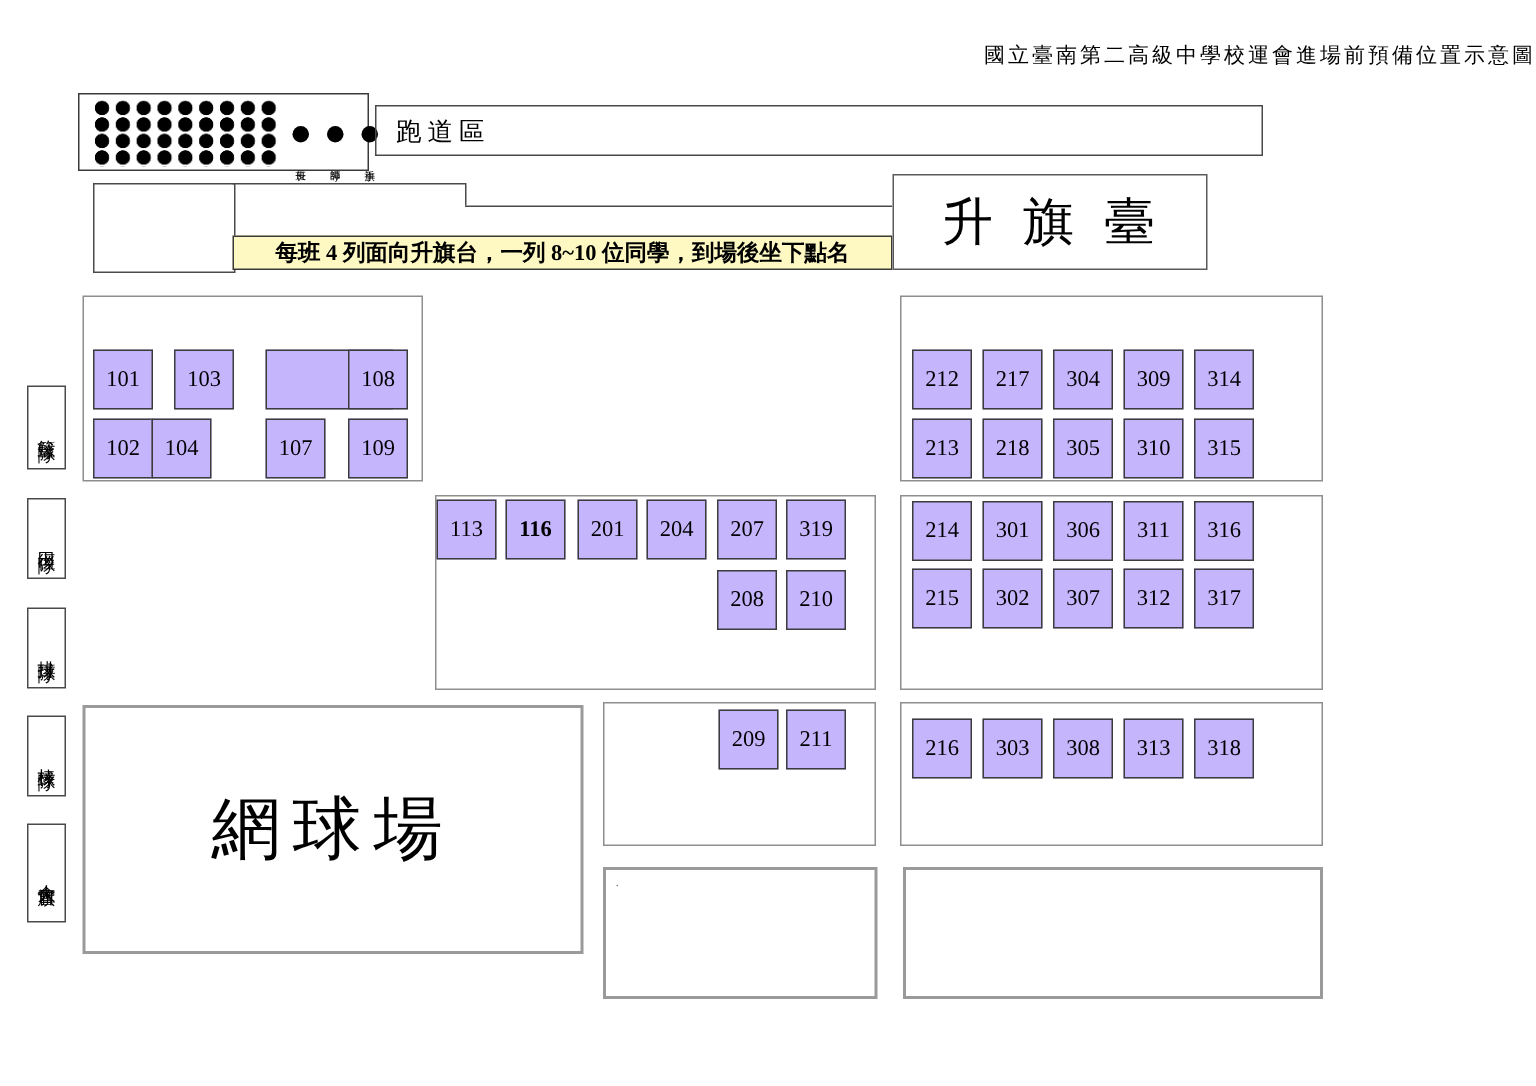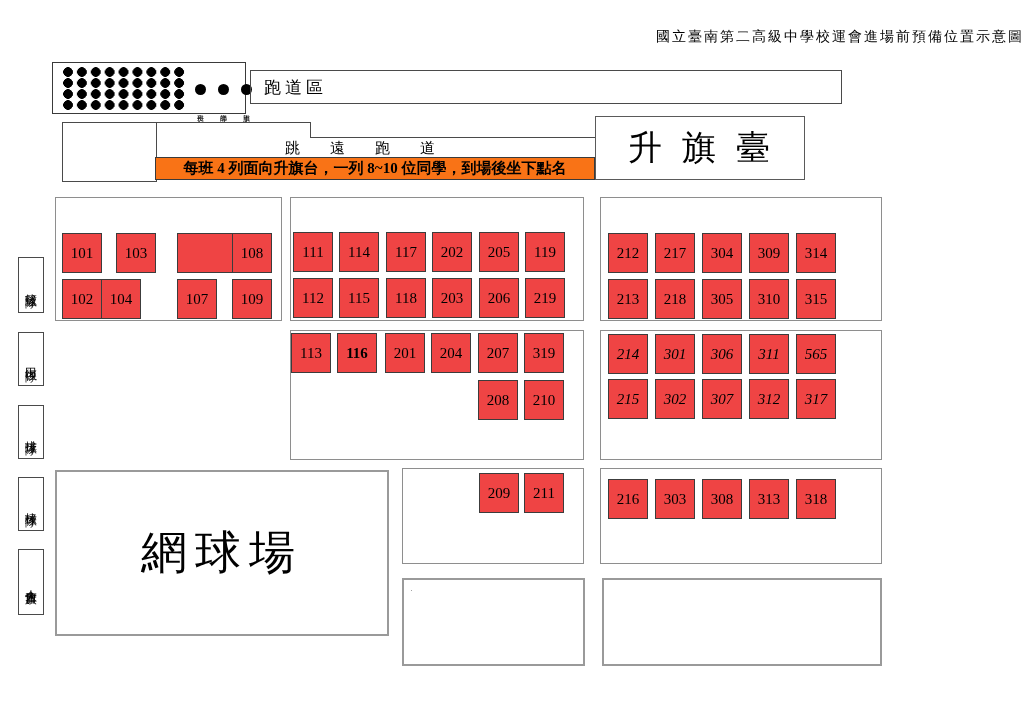--- a/index.html
+++ b/index.html
@@ -25,45 +25,45 @@
   
   .hline{border-top:1px solid #4a4a4a;height:0;}
   .vline{border-left:1px solid #4a4a4a;width:0;}
   #stepH1{left:155px;top:122px;width:155px;}
   #stepV1{left:310px;top:122px;height:15px;}
   #stepH2{left:310px;top:137px;width:285px;}
   #runwaylabel{left:155px;top:139px;width:440px;text-align:center;font-size:15px;
     letter-spacing:30px;white-space:nowrap;}
   #instruction{left:155px;top:157px;width:440px;height:23px;border:1px solid #3a3a3a;
     display:flex;align-items:center;justify-content:center;font-weight:bold;font-size:15px;
-    box-sizing:border-box;white-space:nowrap;background:#f97316;}
+    box-sizing:border-box;white-space:nowrap;background:#fef9c3;}
   #flagbox{left:595px;top:116px;width:210px;height:64px;border:1px solid #5a5a5a;
     display:flex;align-items:center;justify-content:center;font-size:34px;letter-spacing:20px;
     padding-left:18px;box-sizing:border-box;background:#fff;}
   
   .team{left:18px;width:24px;border:1px solid #4a4a4a;display:flex;align-items:center;
     justify-content:center;background:#fff;}
   .team span{writing-mode:vertical-rl;text-orientation:upright;font-size:12px;
     letter-spacing:1px;line-height:1;}
   #team1{top:257px;height:54px;}
   #team2{top:332px;height:52px;}
   #team3{top:405px;height:52px;}
   #team4{top:477px;height:52px;}
   #team5{top:549px;height:64px;}
   
   .grp{border:1px solid #8e8e8e;background:#fff;}
   #g1{left:55px;top:197px;width:225px;height:122px;}
   #g2{left:55px;top:330px;width:225px;height:128px;}
   #g3{left:290px;top:197px;width:292px;height:122px;}
   #g4{left:290px;top:330px;width:292px;height:128px;}
   #g5{left:600px;top:197px;width:280px;height:122px;}
-  #g6{left:600px;top:330px;width:280px;height:128px;font-style:italic;}
+  #g6{left:600px;top:330px;width:280px;height:128px;}
   #g7{left:402px;top:468px;width:180px;height:94px;}
   #g8{left:600px;top:468px;width:280px;height:94px;}
-  .nbox{position:absolute;width:38px;height:38px;border:1px solid #3c3c3c;background:#ef4444;
+  .nbox{position:absolute;width:38px;height:38px;border:1px solid #3c3c3c;background:#c4b5fd;
     display:flex;align-items:center;justify-content:center;font-size:15px;}
   
   #g1 .nbox:nth-child(1){left:6px;top:35px;}  #g1 .nbox:nth-child(2){left:60px;top:35px;}
   #g1 .nbox:nth-child(3){left:121px;top:35px;padding-left:45px;}#g1 .nbox:nth-child(4){left:176px;top:35px;}
   #g1 .nbox:nth-child(5){left:6px;top:81px;}  #g1 .nbox:nth-child(6){left:45px;top:81px;}
   #g1 .nbox:nth-child(7){left:121px;top:81px;}#g1 .nbox:nth-child(8){left:176px;top:81px;}
   
   #g2 .nbox:nth-child(1){left:44px;top:8px;width:40px;}
   #g2 .nbox:nth-child(2){left:174px;top:6px;}
   #wall{position:absolute;left:83px;top:0;width:29px;height:100%;
@@ -136,21 +136,20 @@
 
   <div id="trackbox" class="abs">
     <span>跑道區</span>
   </div>
 
   <div id="leftempty" class="abs"></div>
 
   <div id="stepH1" class="abs hline"></div>
   <div id="stepV1" class="abs vline"></div>
   <div id="stepH2" class="abs hline"></div>
-  <div id="runwaylabel" class="abs">跳遠跑道</div>
 
   <div id="instruction" class="abs">
     <span>每班 4 列面向升旗台，一列 8~10 位同學，到場後坐下點名</span>
   </div>
 
   <div id="flagbox" class="abs">
     <span>升旗臺</span>
   </div>
 
   <div id="team1" class="abs team">
@@ -174,34 +173,20 @@
     <div class="nbox">103</div>
     <div class="nbox">106</div>
     <div class="nbox">108</div>
     <div class="nbox">102</div>
     <div class="nbox">104</div>
     <div class="nbox">107</div>
     <div class="nbox">109</div>
   </div>
 
 
-  <div id="g3" class="abs grp">
-    <div class="nbox">111</div>
-    <div class="nbox">114</div>
-    <div class="nbox">117</div>
-    <div class="nbox">202</div>
-    <div class="nbox">205</div>
-    <div class="nbox">119</div>
-    <div class="nbox">112</div>
-    <div class="nbox">115</div>
-    <div class="nbox">118</div>
-    <div class="nbox">203</div>
-    <div class="nbox">206</div>
-    <div class="nbox">219</div>
-  </div>
 
   <div id="g4" class="abs grp">
     <div class="nbox">113</div>
     <div class="nbox">116</div>
     <div class="nbox">201</div>
     <div class="nbox">204</div>
     <div class="nbox">207</div>
     <div class="nbox">319</div>
     <div class="nbox">208</div>
     <div class="nbox">210</div>
@@ -218,21 +203,21 @@
     <div class="nbox">305</div>
     <div class="nbox">310</div>
     <div class="nbox">315</div>
   </div>
 
   <div id="g6" class="abs grp">
     <div class="nbox">214</div>
     <div class="nbox">301</div>
     <div class="nbox">306</div>
     <div class="nbox">311</div>
-    <div class="nbox">565</div>
+    <div class="nbox">316</div>
     <div class="nbox">215</div>
     <div class="nbox">302</div>
     <div class="nbox">307</div>
     <div class="nbox">312</div>
     <div class="nbox">317</div>
   </div>
 
   <div id="g7" class="abs grp">
     <div class="nbox">209</div>
     <div class="nbox">211</div>

